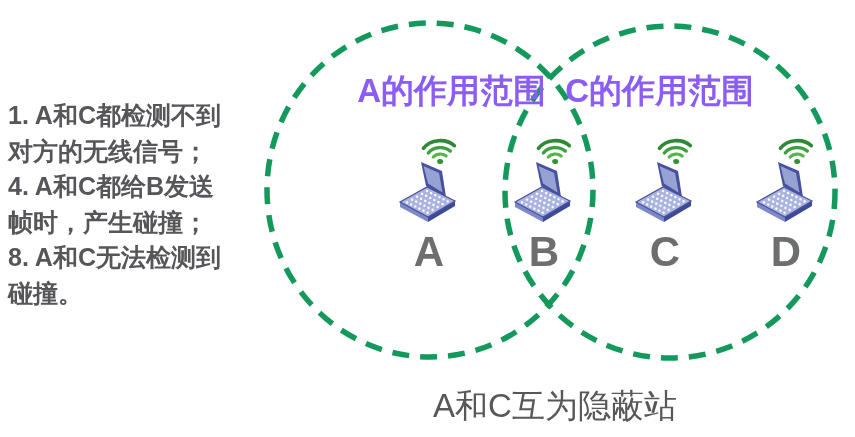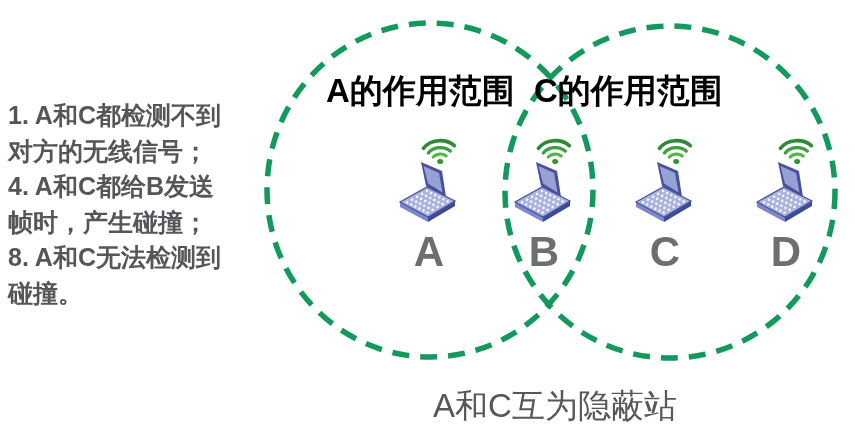--- a/index.html
+++ b/index.html
@@ -34,22 +34,22 @@
     color: #56565a;
     font-size: 25px;
     font-weight: bold;
     line-height: 35.5px;
     letter-spacing: 0px;
   }
   .range-label {
     position: absolute;
     top: 69px;
     width: 220px;
-    text-align: left;
-    color: #000000;
+    text-align: right;
+    color: #8b5cf6;
     font-size: 33px;
     font-weight: bold;
     white-space: nowrap;
   }
   .range-label.label-a { left: 326px; }
   .range-label.label-c { left: 534px; }
   .station {
     position: absolute;
     top: 133px;
     width: 90px;

